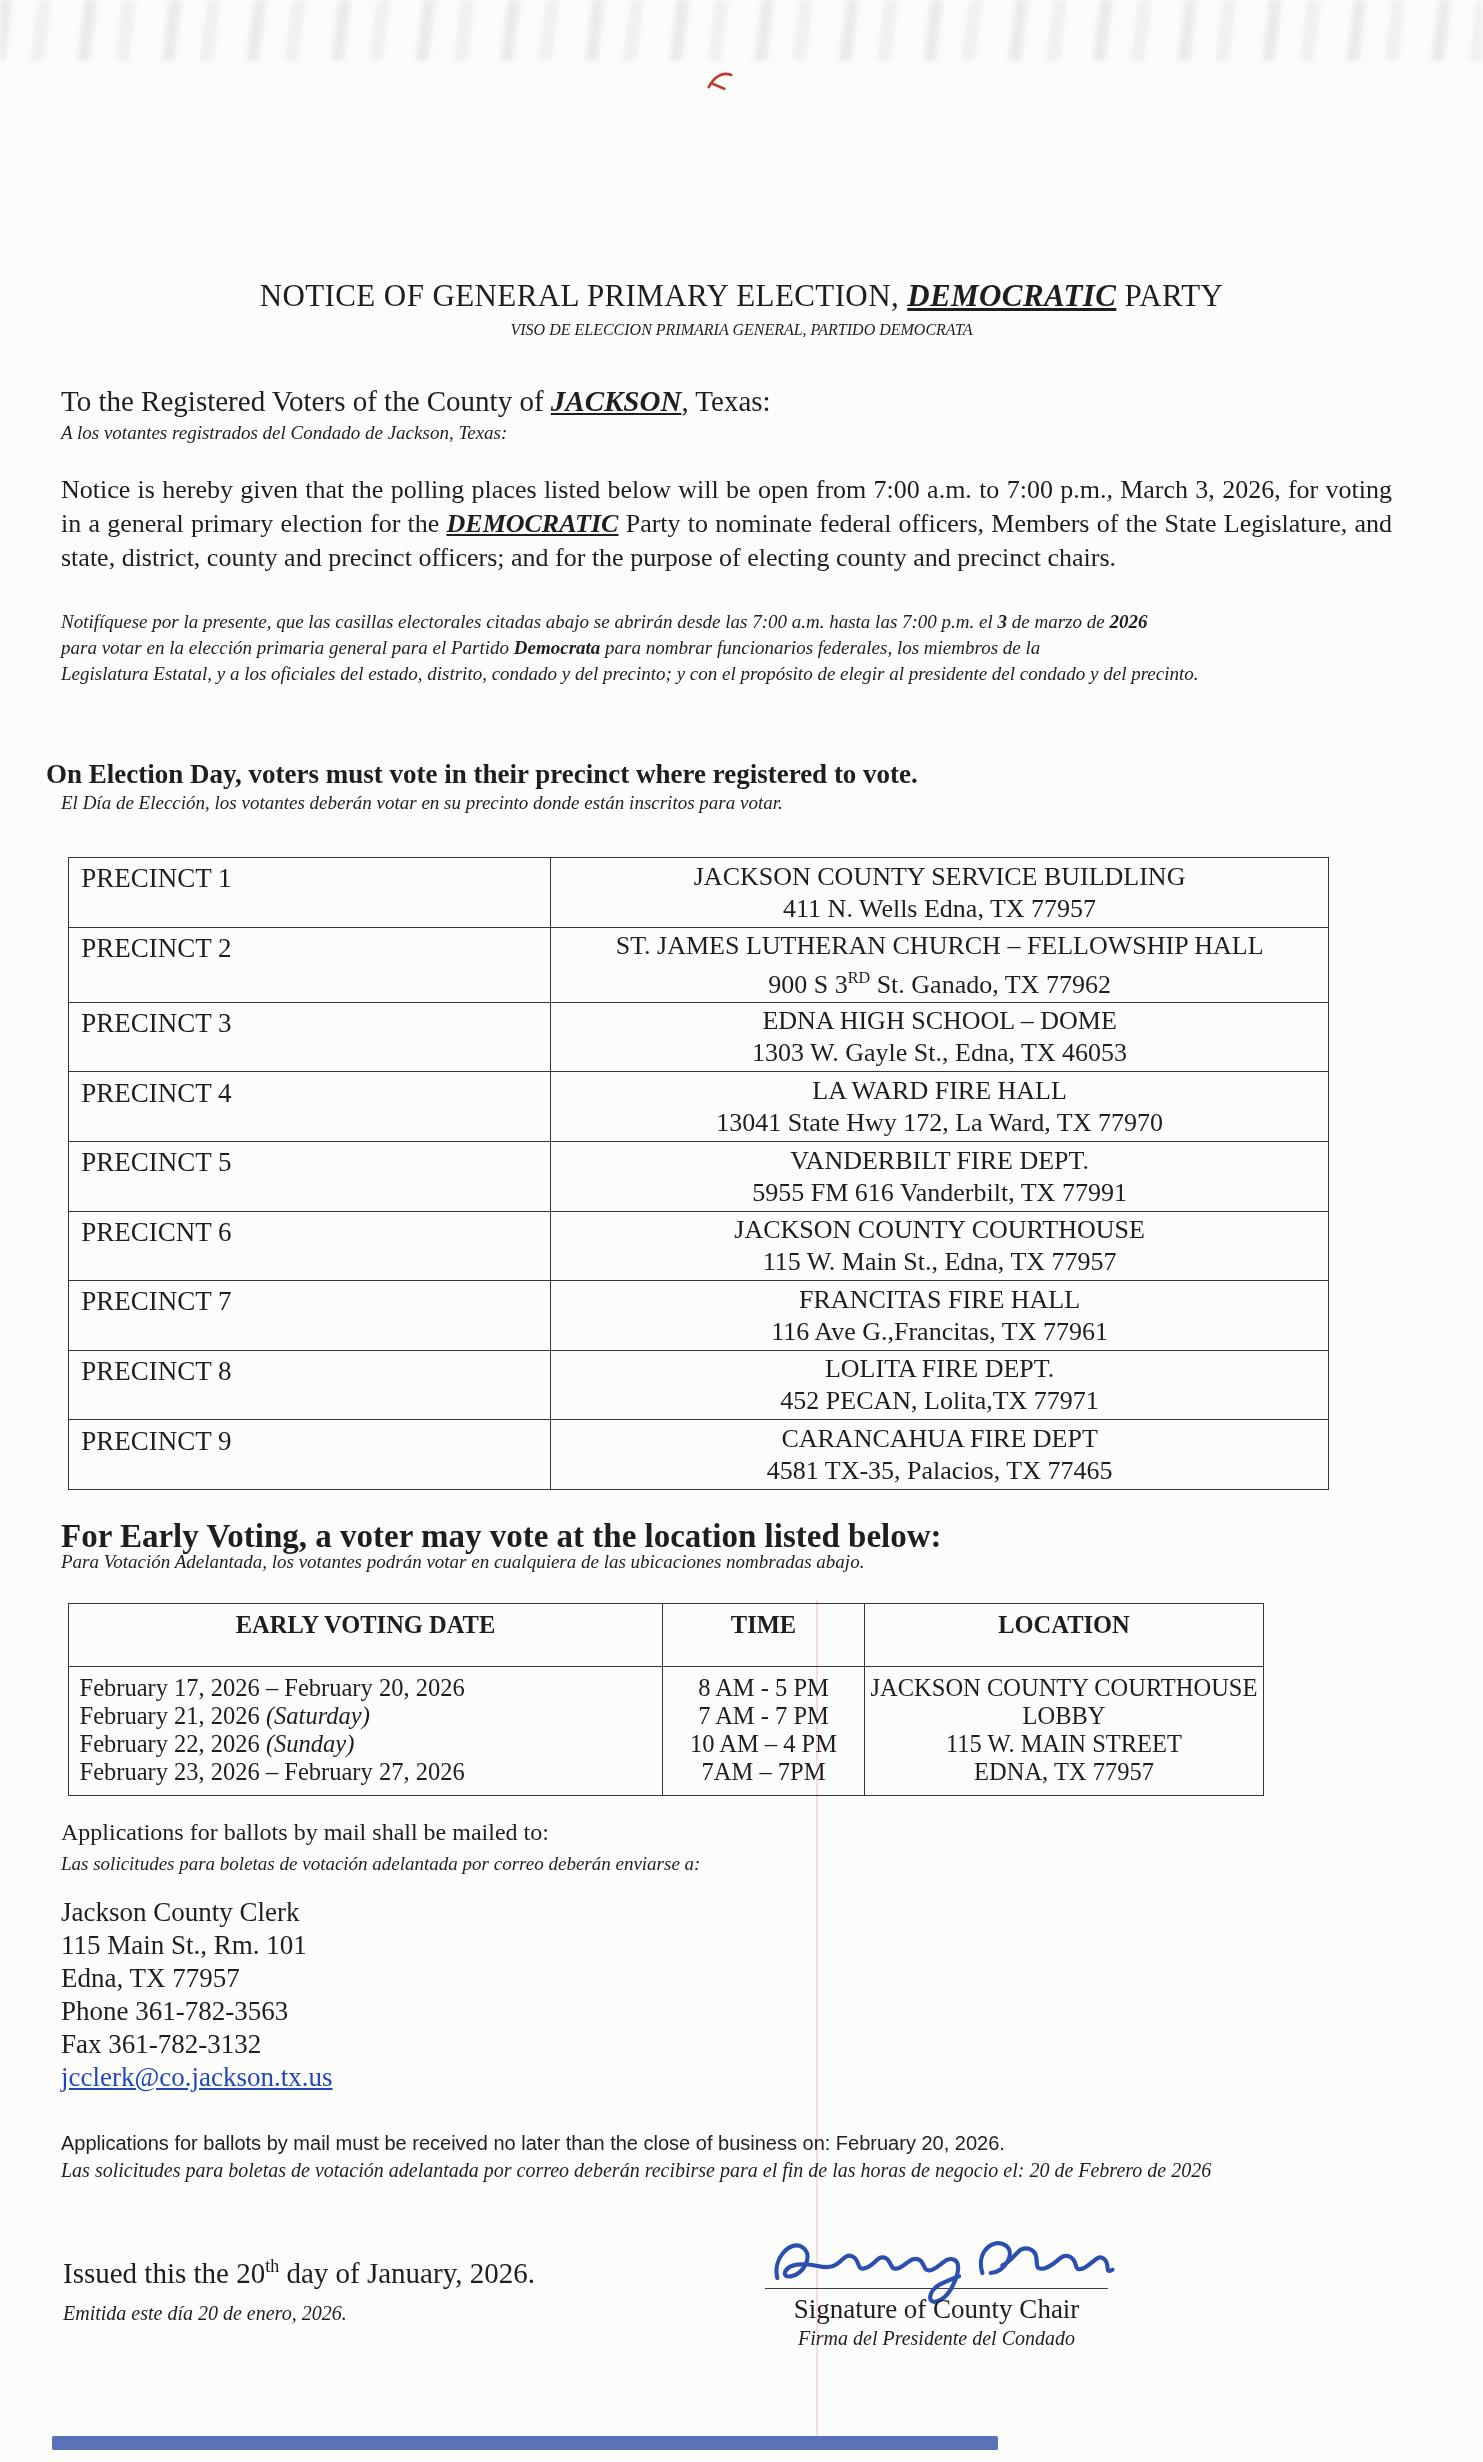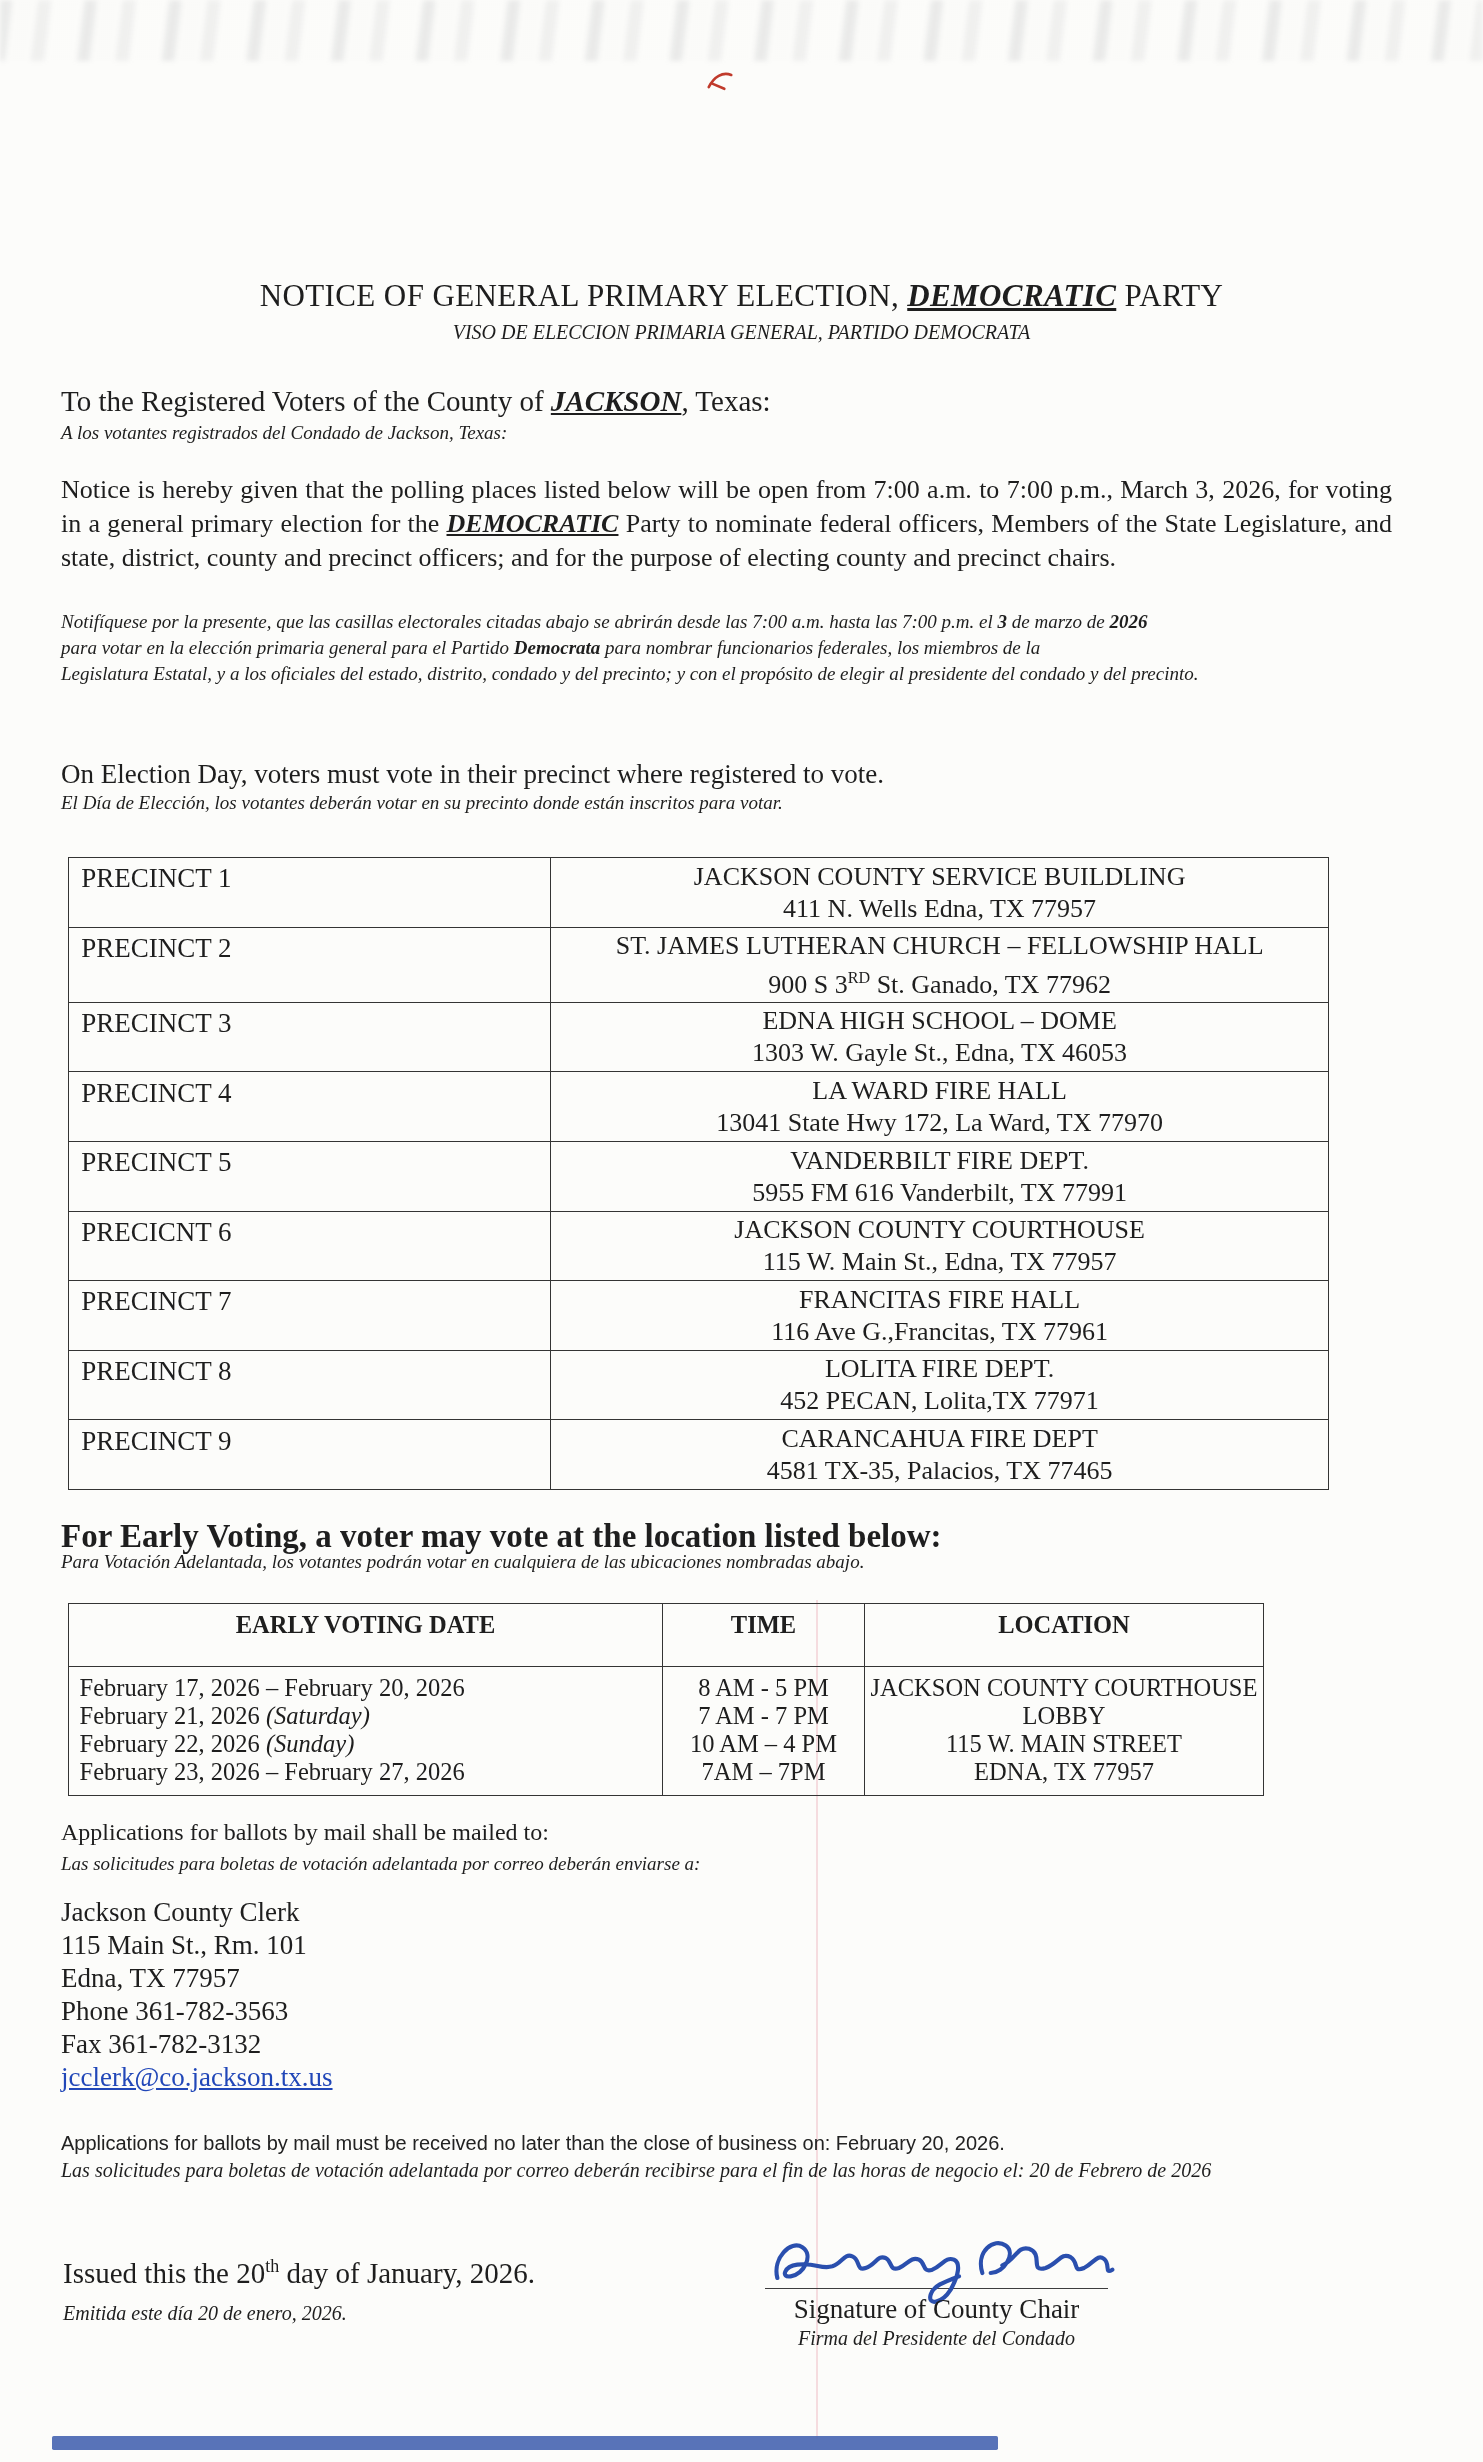--- a/index.html
+++ b/index.html
@@ -28,32 +28,32 @@
   .b{font-weight:bold;font-style:italic;}
   .u{text-decoration:underline;}
   sup{font-size:.62em;}
 
   
   .form-head{left:58px;top:103px;font-size:19px;line-height:23px;}
 
   
   .title-wrap{left:0;top:278px;width:1483px;text-align:center;}
   .title-main{font-size:31px;letter-spacing:0.4px;}
-  .title-sub{font-size:20px;margin-top:7px;}
+  .title-sub{font-size:16px;margin-top:7px;}
 
   
   .salutation{left:61px;top:385px;font-size:29px;}
   .salutation-es{left:61px;top:422px;font-size:19px;}
 
   
   .notice-en{left:61px;top:473px;width:1331px;font-size:26px;line-height:34px;text-align:justify;}
   .notice-es{left:61px;top:609px;font-size:19px;line-height:26px;width:1268px;}
 
   
-  .eday-en{left:61px;top:759px;font-size:27px;font-weight:normal;}
+  .eday-en{left:46px;top:759px;font-size:27px;font-weight:bold;}
   .eday-es{left:61px;top:792px;font-size:19px;}
 
   
   table{border-collapse:collapse;}
   .precinct-table{left:68px;top:857px;width:1261px;table-layout:fixed;}
   .precinct-table td{border:1.7px solid #343434;vertical-align:top;}
   .precinct-table td.pcol{width:469px;font-size:27px;padding:5.2px 0 0 12.2px;margin-top:8px;}
   .precinct-table td.lcol{text-align:center;font-size:26px;line-height:32px;padding-top:2.6px;height:65px;}
 
   

